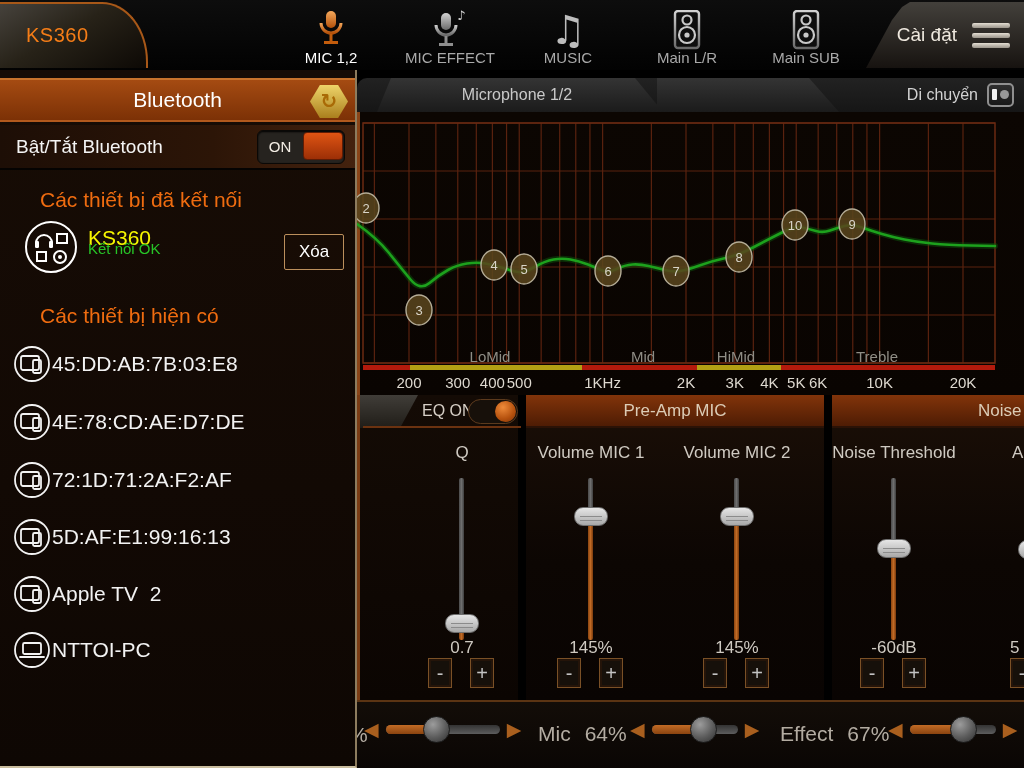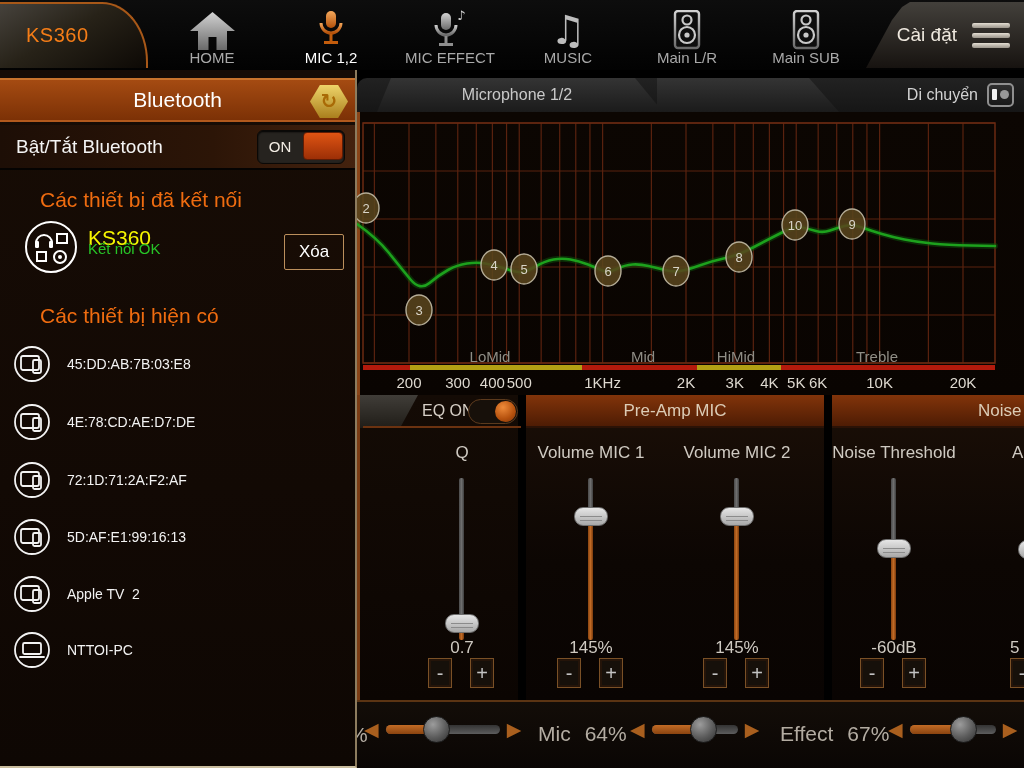--- a/index.html
+++ b/index.html
@@ -54,21 +54,21 @@
     background:linear-gradient(#df5413,#9c2f06);border:1px solid #601c04;box-sizing:border-box;}
   .sec-title{font-size:21px;color:#ef6c10;left:40px;}
   .dev-icon{stroke:#f2f2f2;fill:none;stroke-width:1.8;}
   #conn-row{left:0;top:150px;width:355px;height:66px;}
   #conn-name{position:absolute;left:88px;top:6px;font-size:21px;color:#f6f600;}
   #conn-status{position:absolute;left:88px;top:20px;font-size:15px;color:#27c427;}
   #del-btn{position:absolute;right:11px;top:14px;width:58px;height:34px;border:1px solid #bb8f5c;border-radius:2px;
     background:rgba(30,15,6,.35);color:#fff;font-size:17px;display:flex;align-items:center;justify-content:center;}
   .bt-row{left:0;width:355px;height:46px;display:flex;align-items:center;}
   .bt-row .circ{margin-left:13px;}
-  .bt-row .nm{font-size:14px;color:#f2f2f2;margin-left:16px;white-space:pre;text-align:right;}
+  .bt-row .nm{font-size:21px;color:#f2f2f2;margin-left:1px;white-space:pre;text-align:right;}
 
   
   #tabstrip{left:357px;top:78px;width:667px;height:50px;background:linear-gradient(#222,#101010);
     border-top-left-radius:10px;}
   .eqtab{top:0;height:34px;background:linear-gradient(#343434,#1b1b1b);}
   #tab-mic{left:14px;width:292px;clip-path:polygon(6px 100%,20px 0,calc(100% - 28px) 0,100% 100%);
     display:flex;align-items:center;justify-content:center;font-size:16px;color:#c9c9c9;}
   #tab-blank{left:300px;width:182px;clip-path:polygon(0 100%,0 0,calc(100% - 30px) 0,100% 100%);}
   #move-lbl{right:46px;top:0;line-height:34px;font-size:16px;color:#d2d2d2;}
   #move-icon{right:10px;top:5px;width:27px;height:24px;border:2px solid #8f8f8f;border-radius:5px;
@@ -140,28 +140,20 @@
         <stop offset="1" stop-color="#b4510a"></stop>
   </linearGradient>
 </defs>
   </svg>
 
 <div id="topbar" class="abs">
   <div id="ks360-tab" class="abs">
     <span>KS360</span>
   </div>
 
-  <div class="nav-item abs" style="left:153px">
-    <div class="nav-icon">
-      <svg width="45" height="38" viewBox="0 0 45 38">
-          <path fill="url(#gIcon)" d="M22.5 0 L45 19 H37 V38 H26.5 V25 H18.5 V38 H8 V19 H0 Z"></path>
-        </svg>
-    </div>
-    <div class="nav-label">HOME</div>
-  </div>
   <div class="nav-item active abs" style="left:272px">
     <div class="nav-icon">
       <svg width="30" height="40" viewBox="0 0 30 40">
         <rect x="10" y="1" width="10" height="17" rx="5" fill="url(#gOr)"></rect>
         <path d="M5 13 a10 10 0 0 0 20 0" stroke="url(#gOr)" stroke-width="3" fill="none"></path>
         <path d="M15 24 V31 M8 32.5 H22" stroke="#c25c0c" stroke-width="3" fill="none"></path>
       </svg>
     </div>
     <div class="nav-label">MIC 1,2</div>
   </div>

